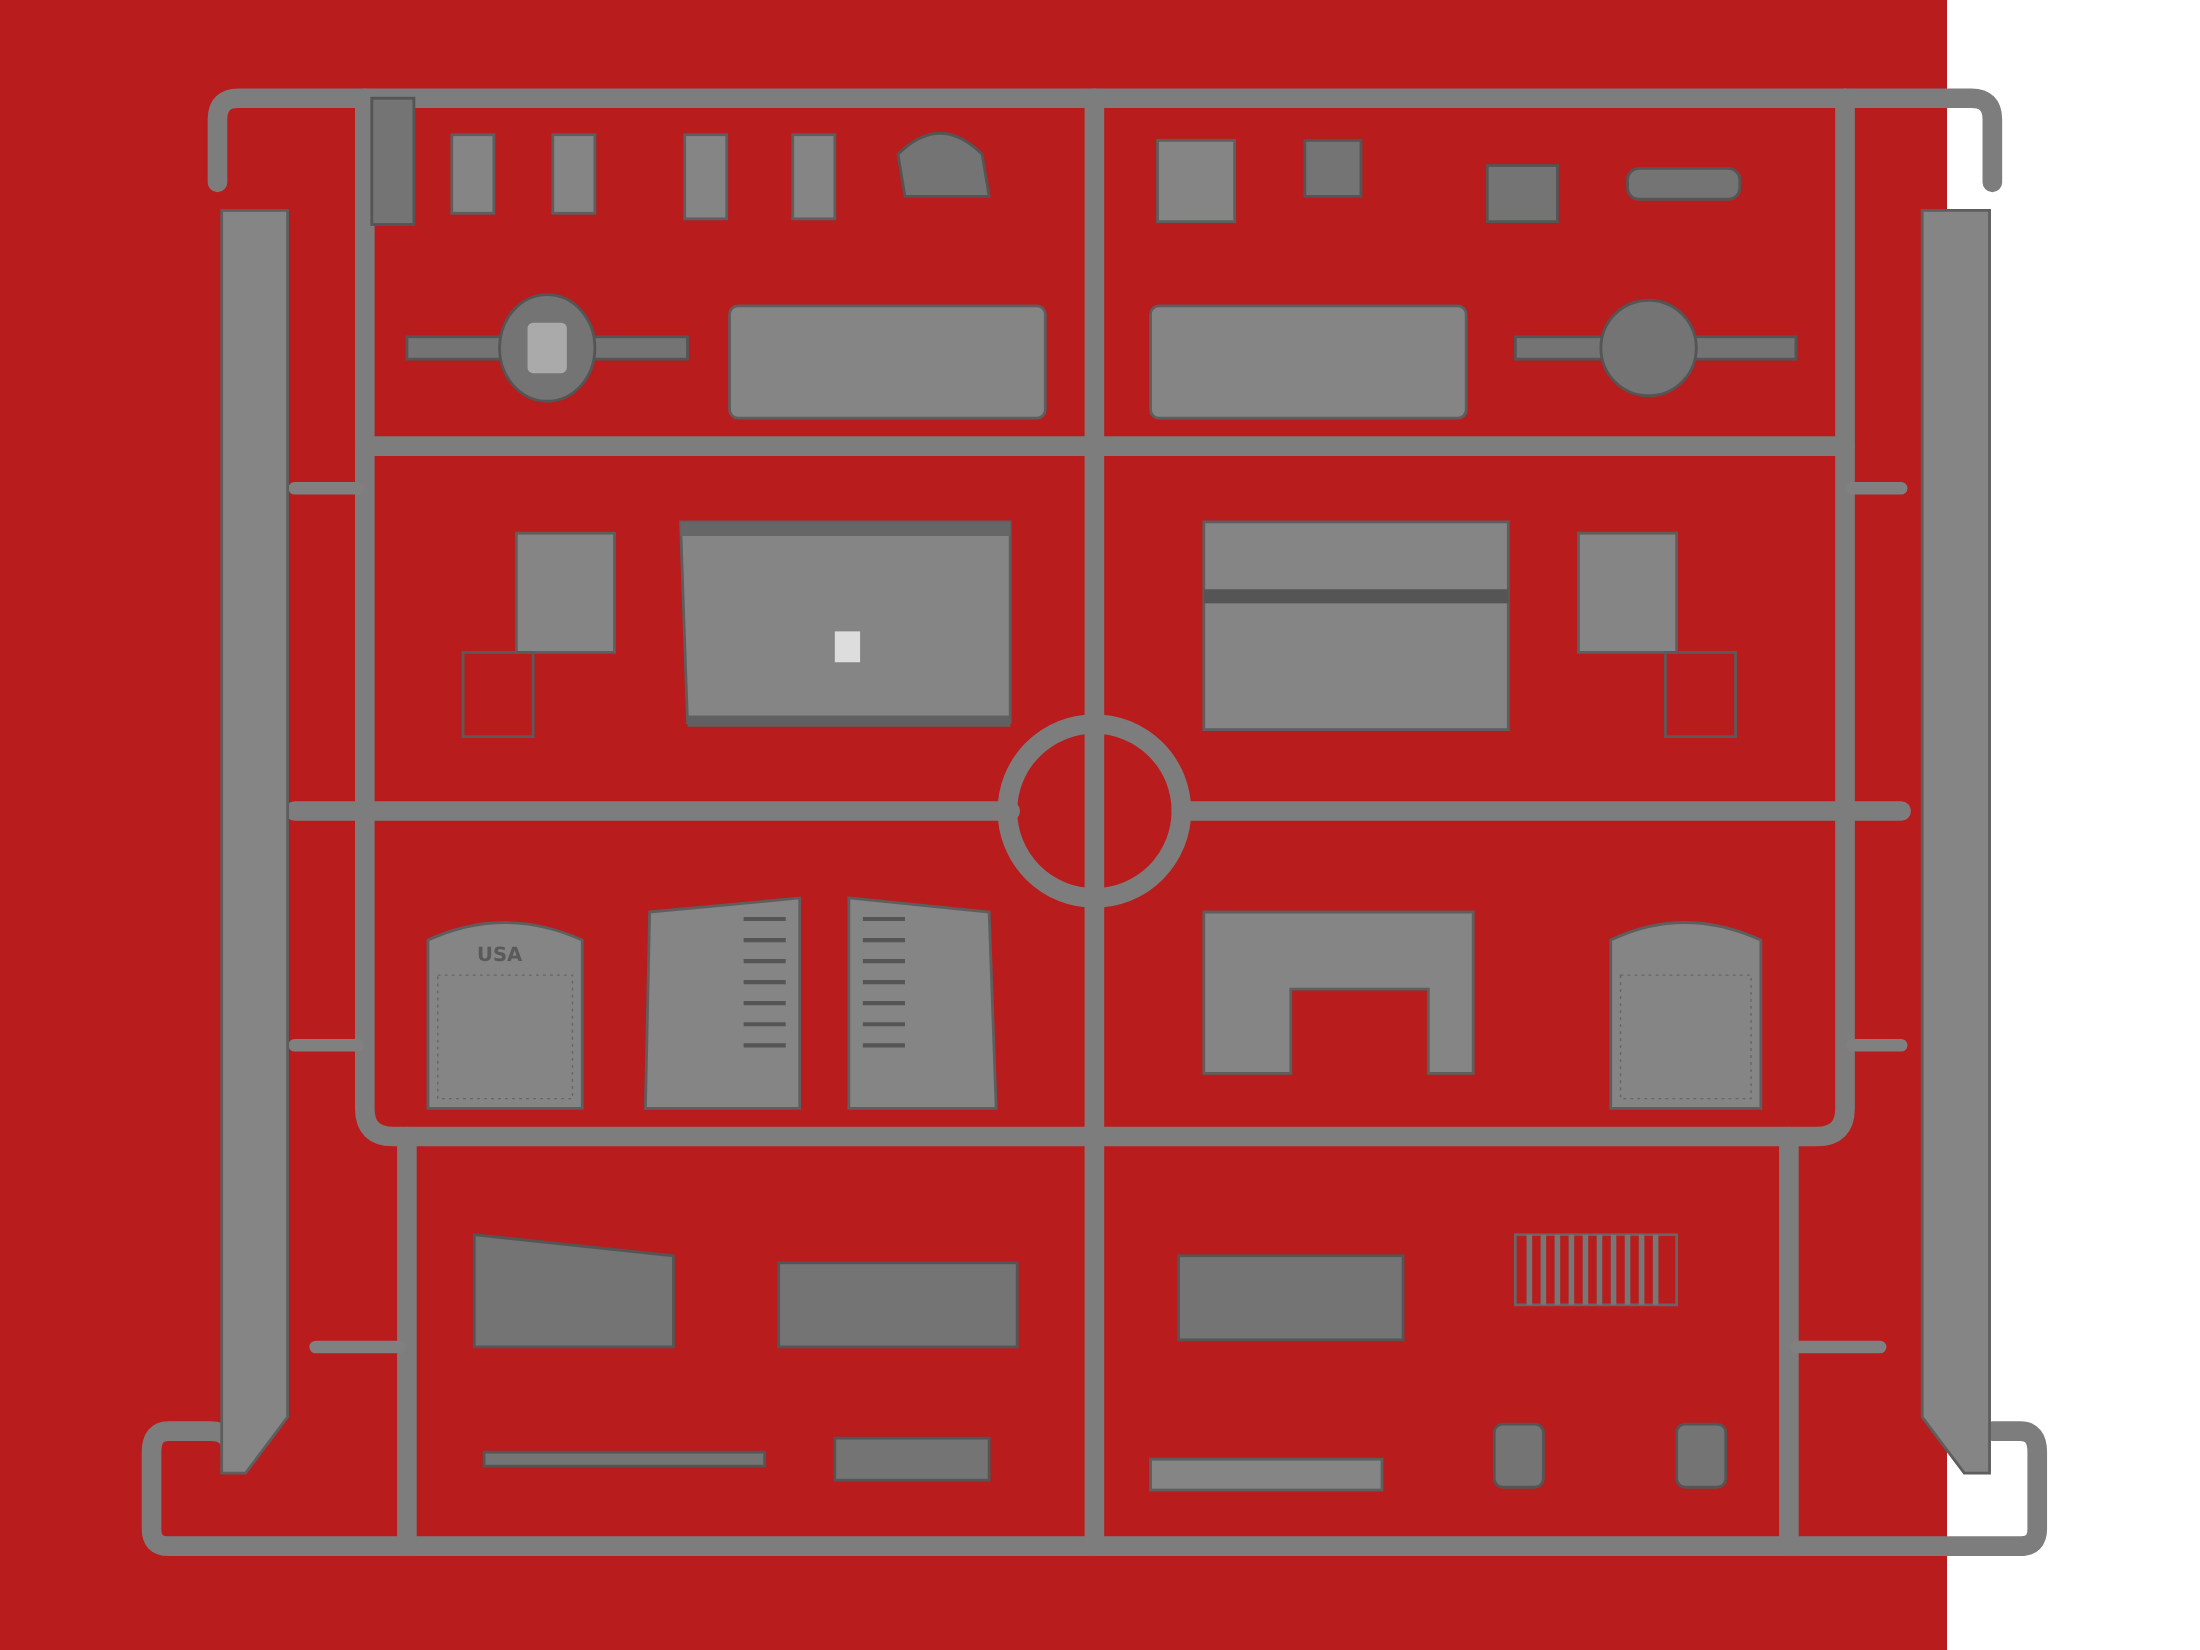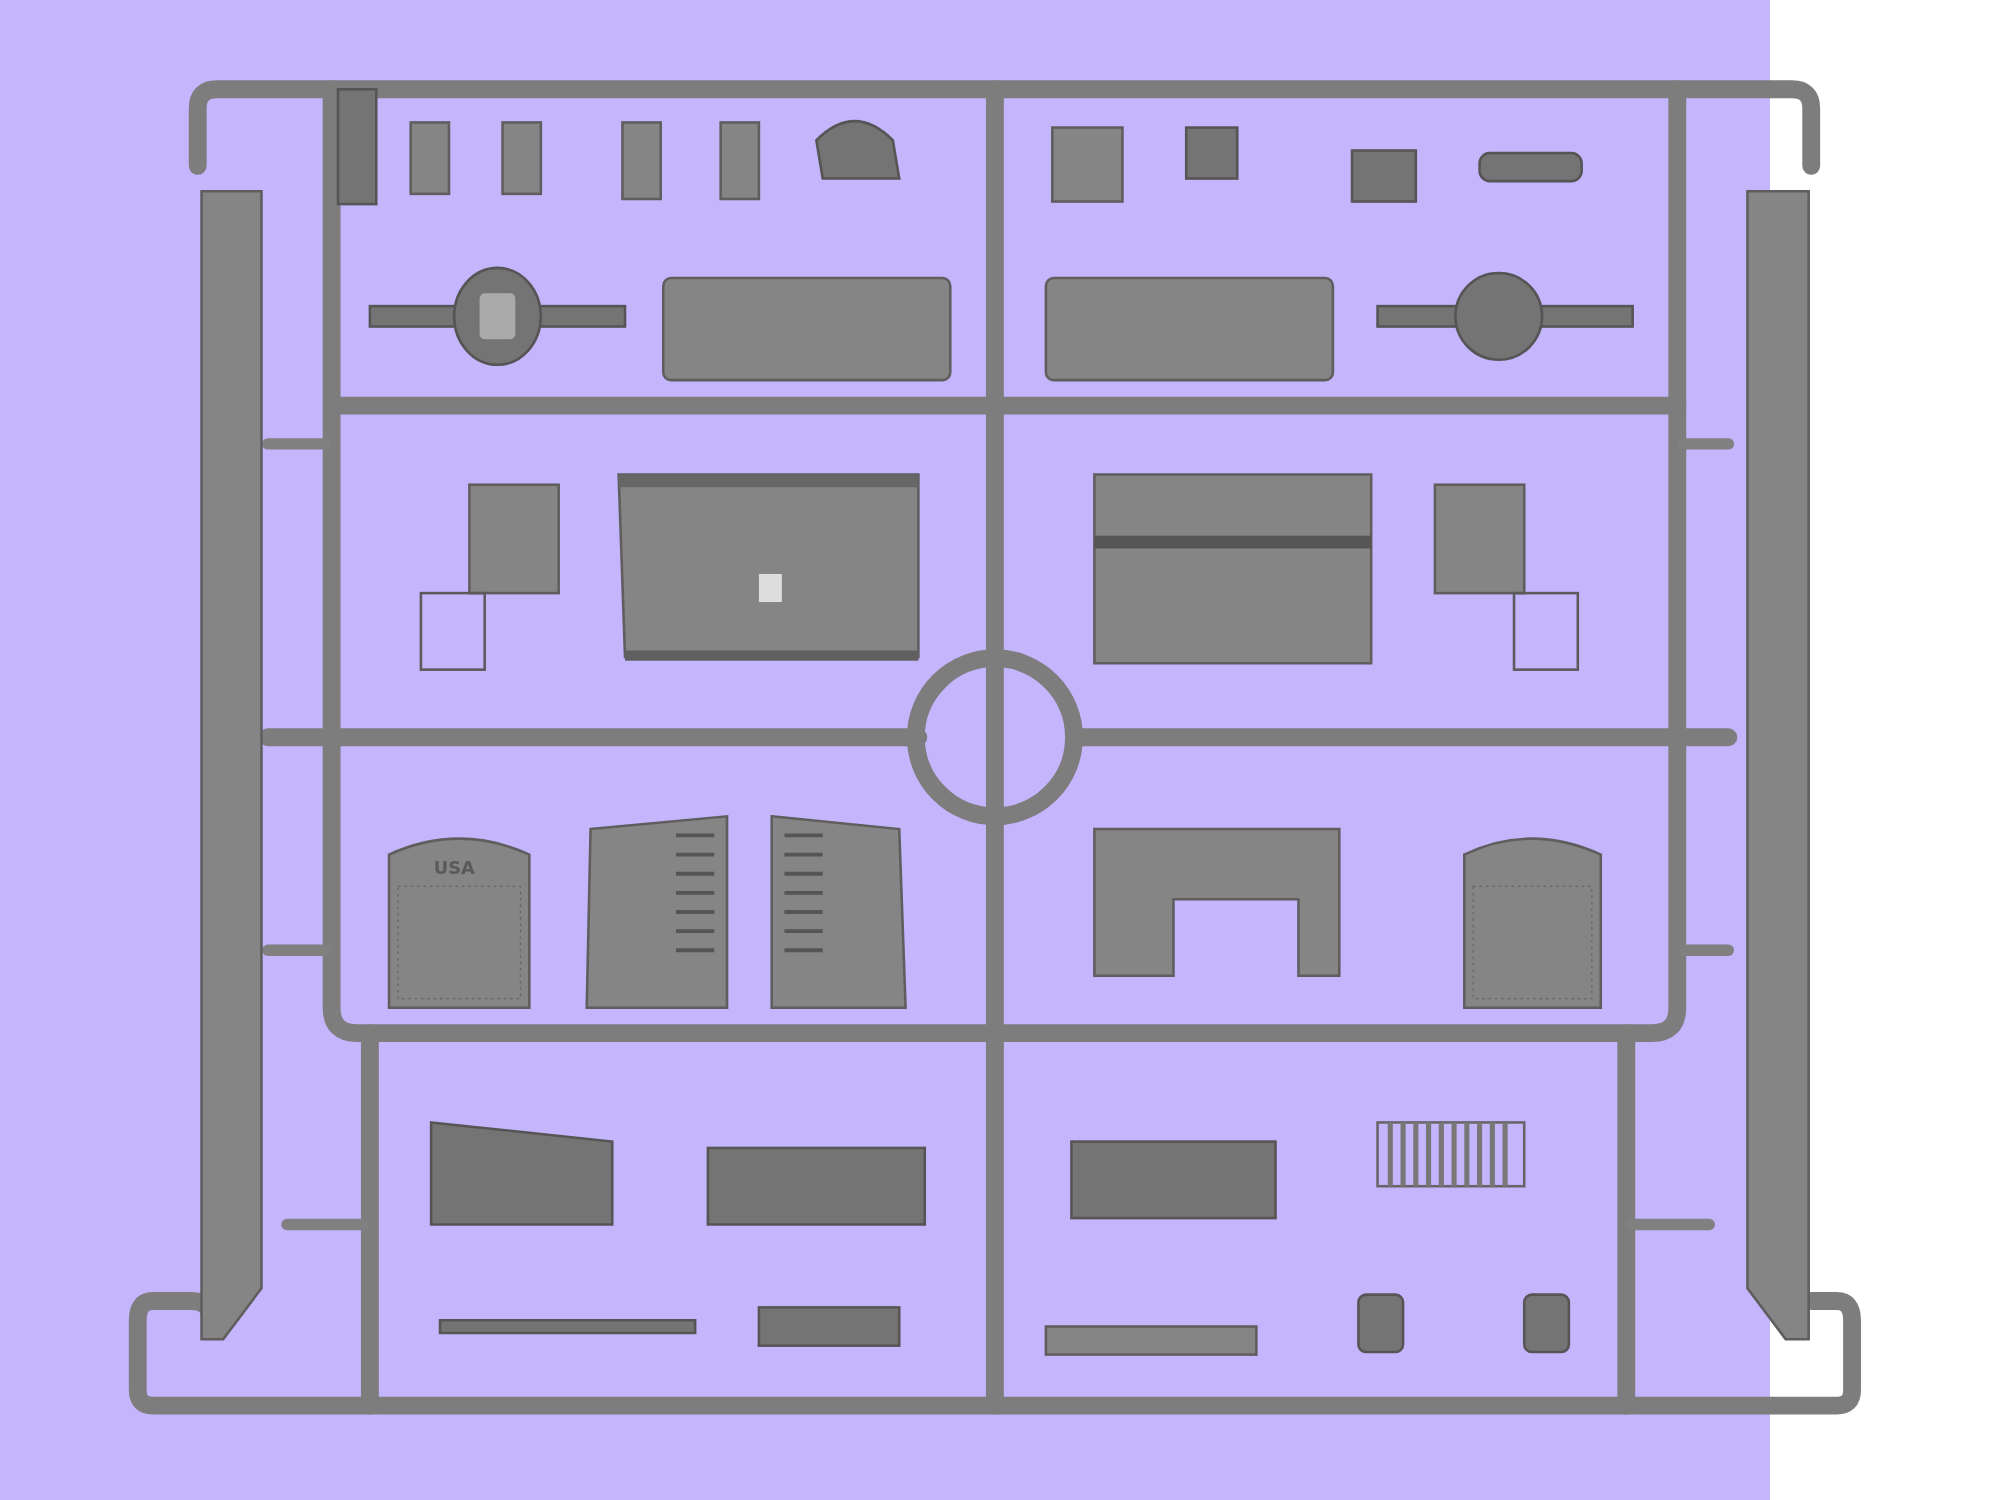--- a/index.html
+++ b/index.html
@@ -1,17 +1,17 @@
 <!DOCTYPE html>
 <html><head>
 <meta charset="utf-8">
 <style>
   html,body{margin:0;padding:0;background:#ffffff;}
   body{width:2000px;height:1500px;overflow:hidden;font-family:"DejaVu Sans",sans-serif;}
-  #stage{position:relative;width:1770px;height:1500px;background:#c4b5fd;}
+  #stage{position:relative;width:1770px;height:1500px;background:#b91c1c;}
   svg{position:absolute;left:0;top:0;}
   .runner{fill:none;stroke:#7d7d7d;stroke-width:14;stroke-linecap:round;stroke-linejoin:round;}
   .gate{fill:none;stroke:#808080;stroke-width:9;stroke-linecap:round;}
   .part{fill:#858585;stroke:#5e5e5e;stroke-width:2;}
   .part-d{fill:#747474;stroke:#555;stroke-width:2;}
   .detail{fill:none;stroke:#5a5a5a;stroke-width:2;}
   .txt{font-family:"DejaVu Sans",sans-serif;font-size:14px;fill:#5a5a5a;font-weight:bold;}
 </style>
 </head>
 <body>

